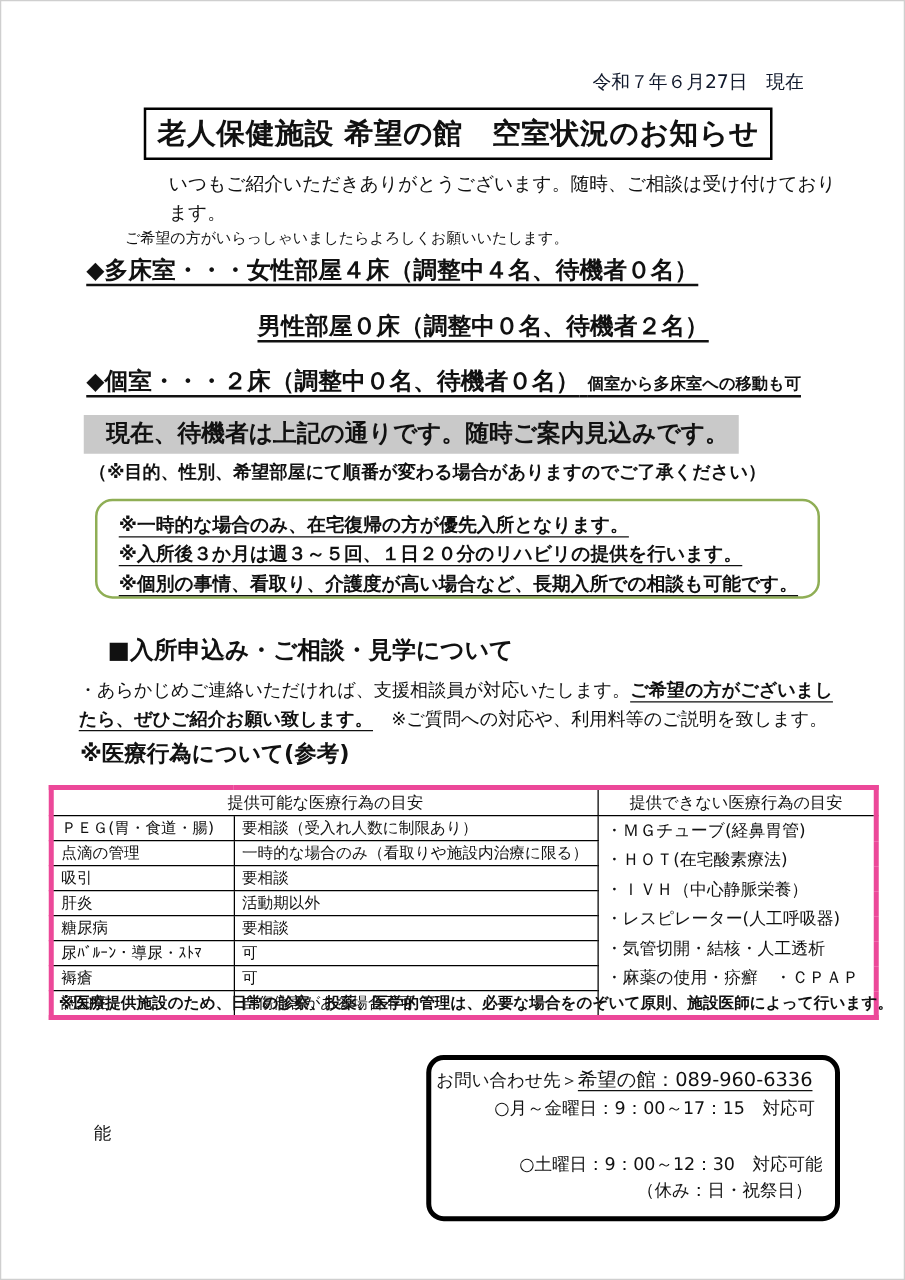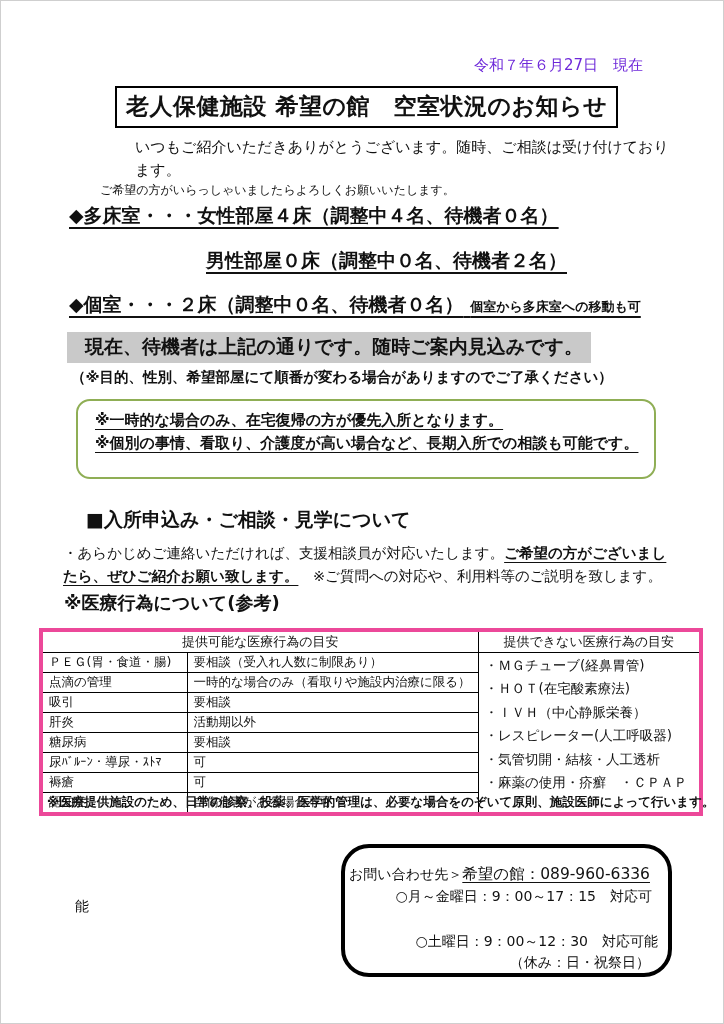--- a/index.html
+++ b/index.html
@@ -8,21 +8,21 @@
     width:724px; height:1024px;
     font-family:"DejaVu Sans","Liberation Sans",sans-serif;
     color:#111;
   }
   .page {
     position:relative; width:724px; height:1024px;
     background:#fff; border:1px solid #cfcfcf; overflow:hidden;
   }
   .date-line {
     position:absolute; top:55px; left:0; width:642px;
-    text-align:right; font-size:15px; color:#6d28d9;
+    text-align:right; font-size:15px; color:#0f172a;
   }
   .title-box {
     position:absolute; top:85px; left:114px;
     border:2px solid #000; padding:3px 9px 4px 9px;
     font-size:23px; font-weight:bold; white-space:nowrap; letter-spacing:0.5px;
   }
   .intro-l1 { position:absolute; top:137px; left:134px; font-size:15px; }
   .intro-l2 { position:absolute; top:160px; left:134px; font-size:15px; }
   .intro-l3 { position:absolute; top:181px; left:99px;  font-size:12px; }
 
@@ -86,22 +86,22 @@
     vertical-align:top; padding:3px 6px 0 8px; font-size:13.5px;
   }
   .unavail-item { line-height:23.4px; white-space:nowrap; }
   .table-footnote {
     position:absolute; top:793px; left:46px; width:656px;
     font-size:12.5px; font-weight:bold; white-space:nowrap;
   }
   .stray-text { position:absolute; top:897px; left:74px; font-size:14px; }
   .contact-box {
     position:absolute; top:843px; left:340px; width:331px; height:133px;
-    border:4.5px solid #000; border-radius:28px;
-    padding:16px 8px 4px 4px; font-size:14px;
+    border:4.5px solid #000; border-radius:14px;
+    padding:6px 8px 4px 4px; font-size:14px;
   }
   .contact-l1 { white-space:nowrap; }
   .contact-phone {
     font-size:15.5px; text-decoration:underline; text-underline-offset:3px;
   }
   .contact-l2 { text-align:right; margin-top:3px; padding-right:8px; white-space:nowrap; }
   .contact-l3 { text-align:right; margin-top:27px; padding-right:2px; white-space:nowrap; }
   .contact-l4 { text-align:right; margin-top:3px; padding-right:10px; white-space:nowrap; }
 </style>
 </head>
@@ -124,20 +124,21 @@
   <div class="room-line room-l3">
     <span>◆個室・・・２床（調整中０名、待機者０名）</span>
     <span class="room-small">個室から多床室への移動も可</span>
   </div>
 
   <div class="highlight-line">現在、待機者は上記の通りです。随時ご案内見込みです。</div>
   <div class="paren-note">（※目的、性別、希望部屋にて順番が変わる場合がありますのでご了承ください）</div>
 
   <div class="policy-box">
     <div class="policy-line">※一時的な場合のみ、在宅復帰の方が優先入所となります。</div>
+    <div class="policy-line">※入所後３か月は週３～５回、１日２０分のリハビリの提供を行います。</div>
     <div class="policy-line">※個別の事情、看取り、介護度が高い場合など、長期入所での相談も可能です。</div>
   </div>
 
   <div class="apply-heading">■入所申込み・ご相談・見学について</div>
 
   <div class="apply-para">
     <span>・あらかじめご連絡いただければ、支援相談員が対応いたします。</span><span class="bold-underline">ご希望の方がございましたら、ぜひご紹介お願い致します。</span><span>　※ご質問への対応や、利用料等のご説明を致します。</span>
   </div>
 
   <div class="medical-heading">※医療行為について(参考)</div>

